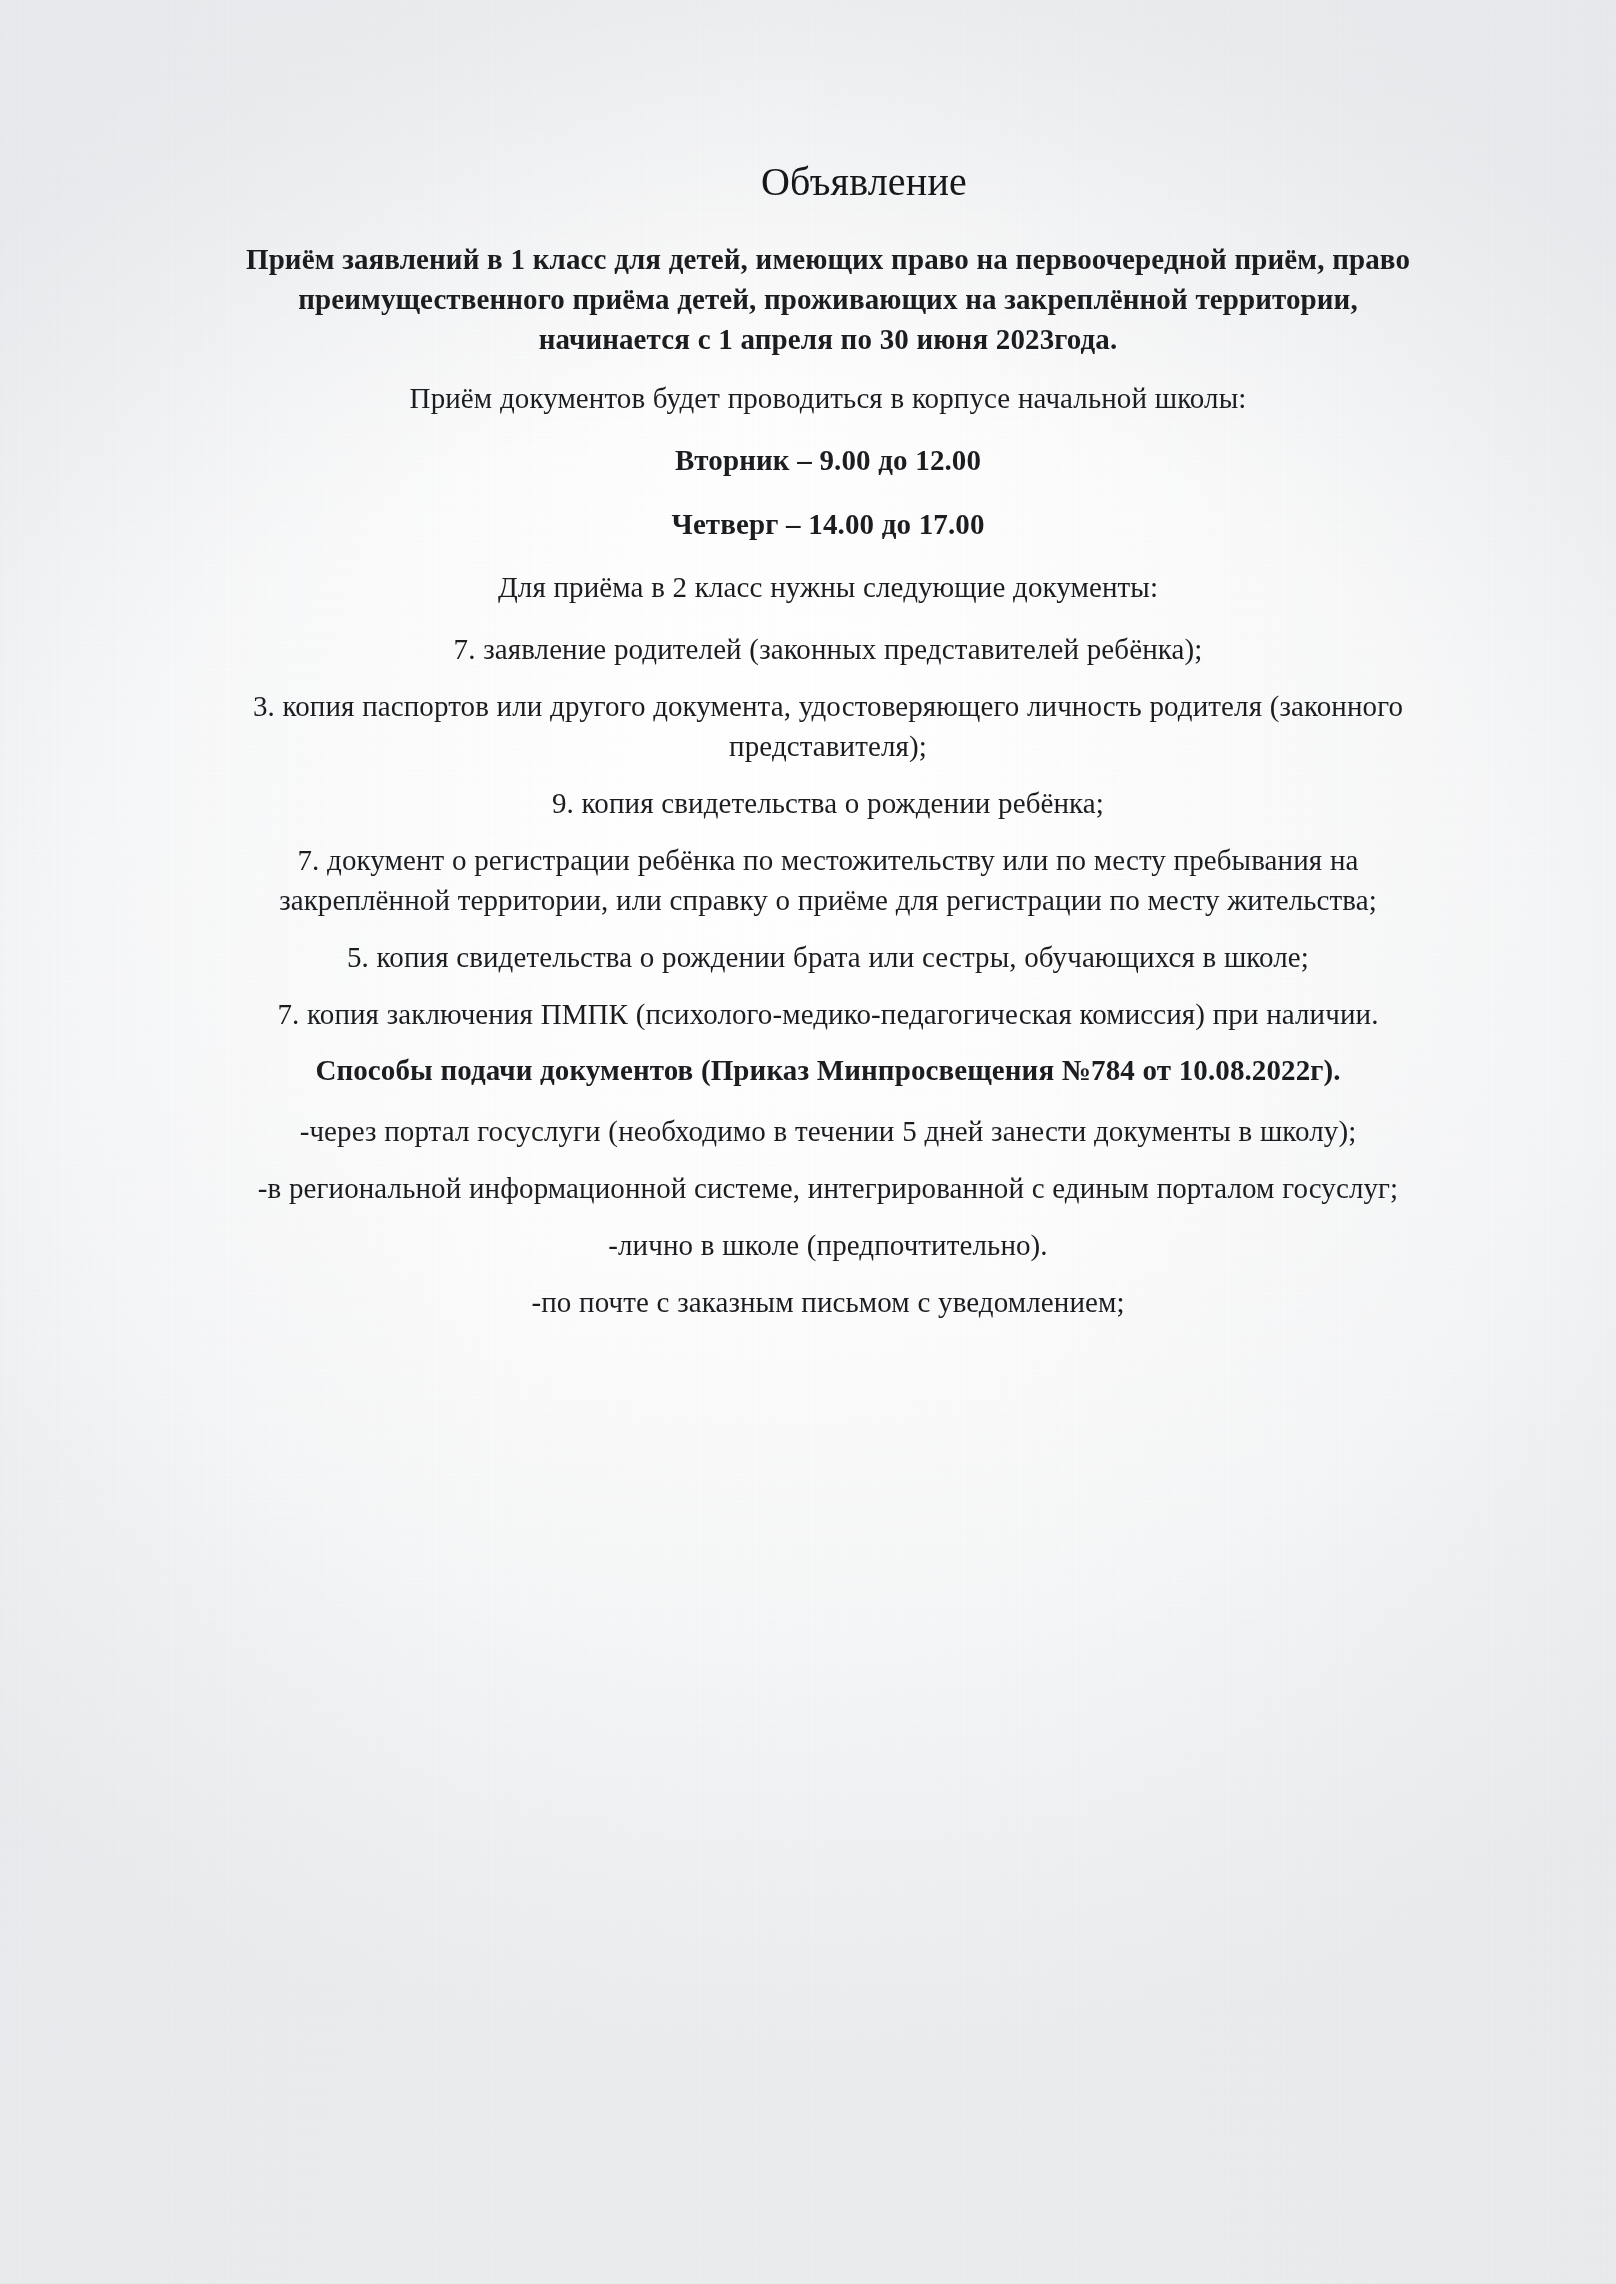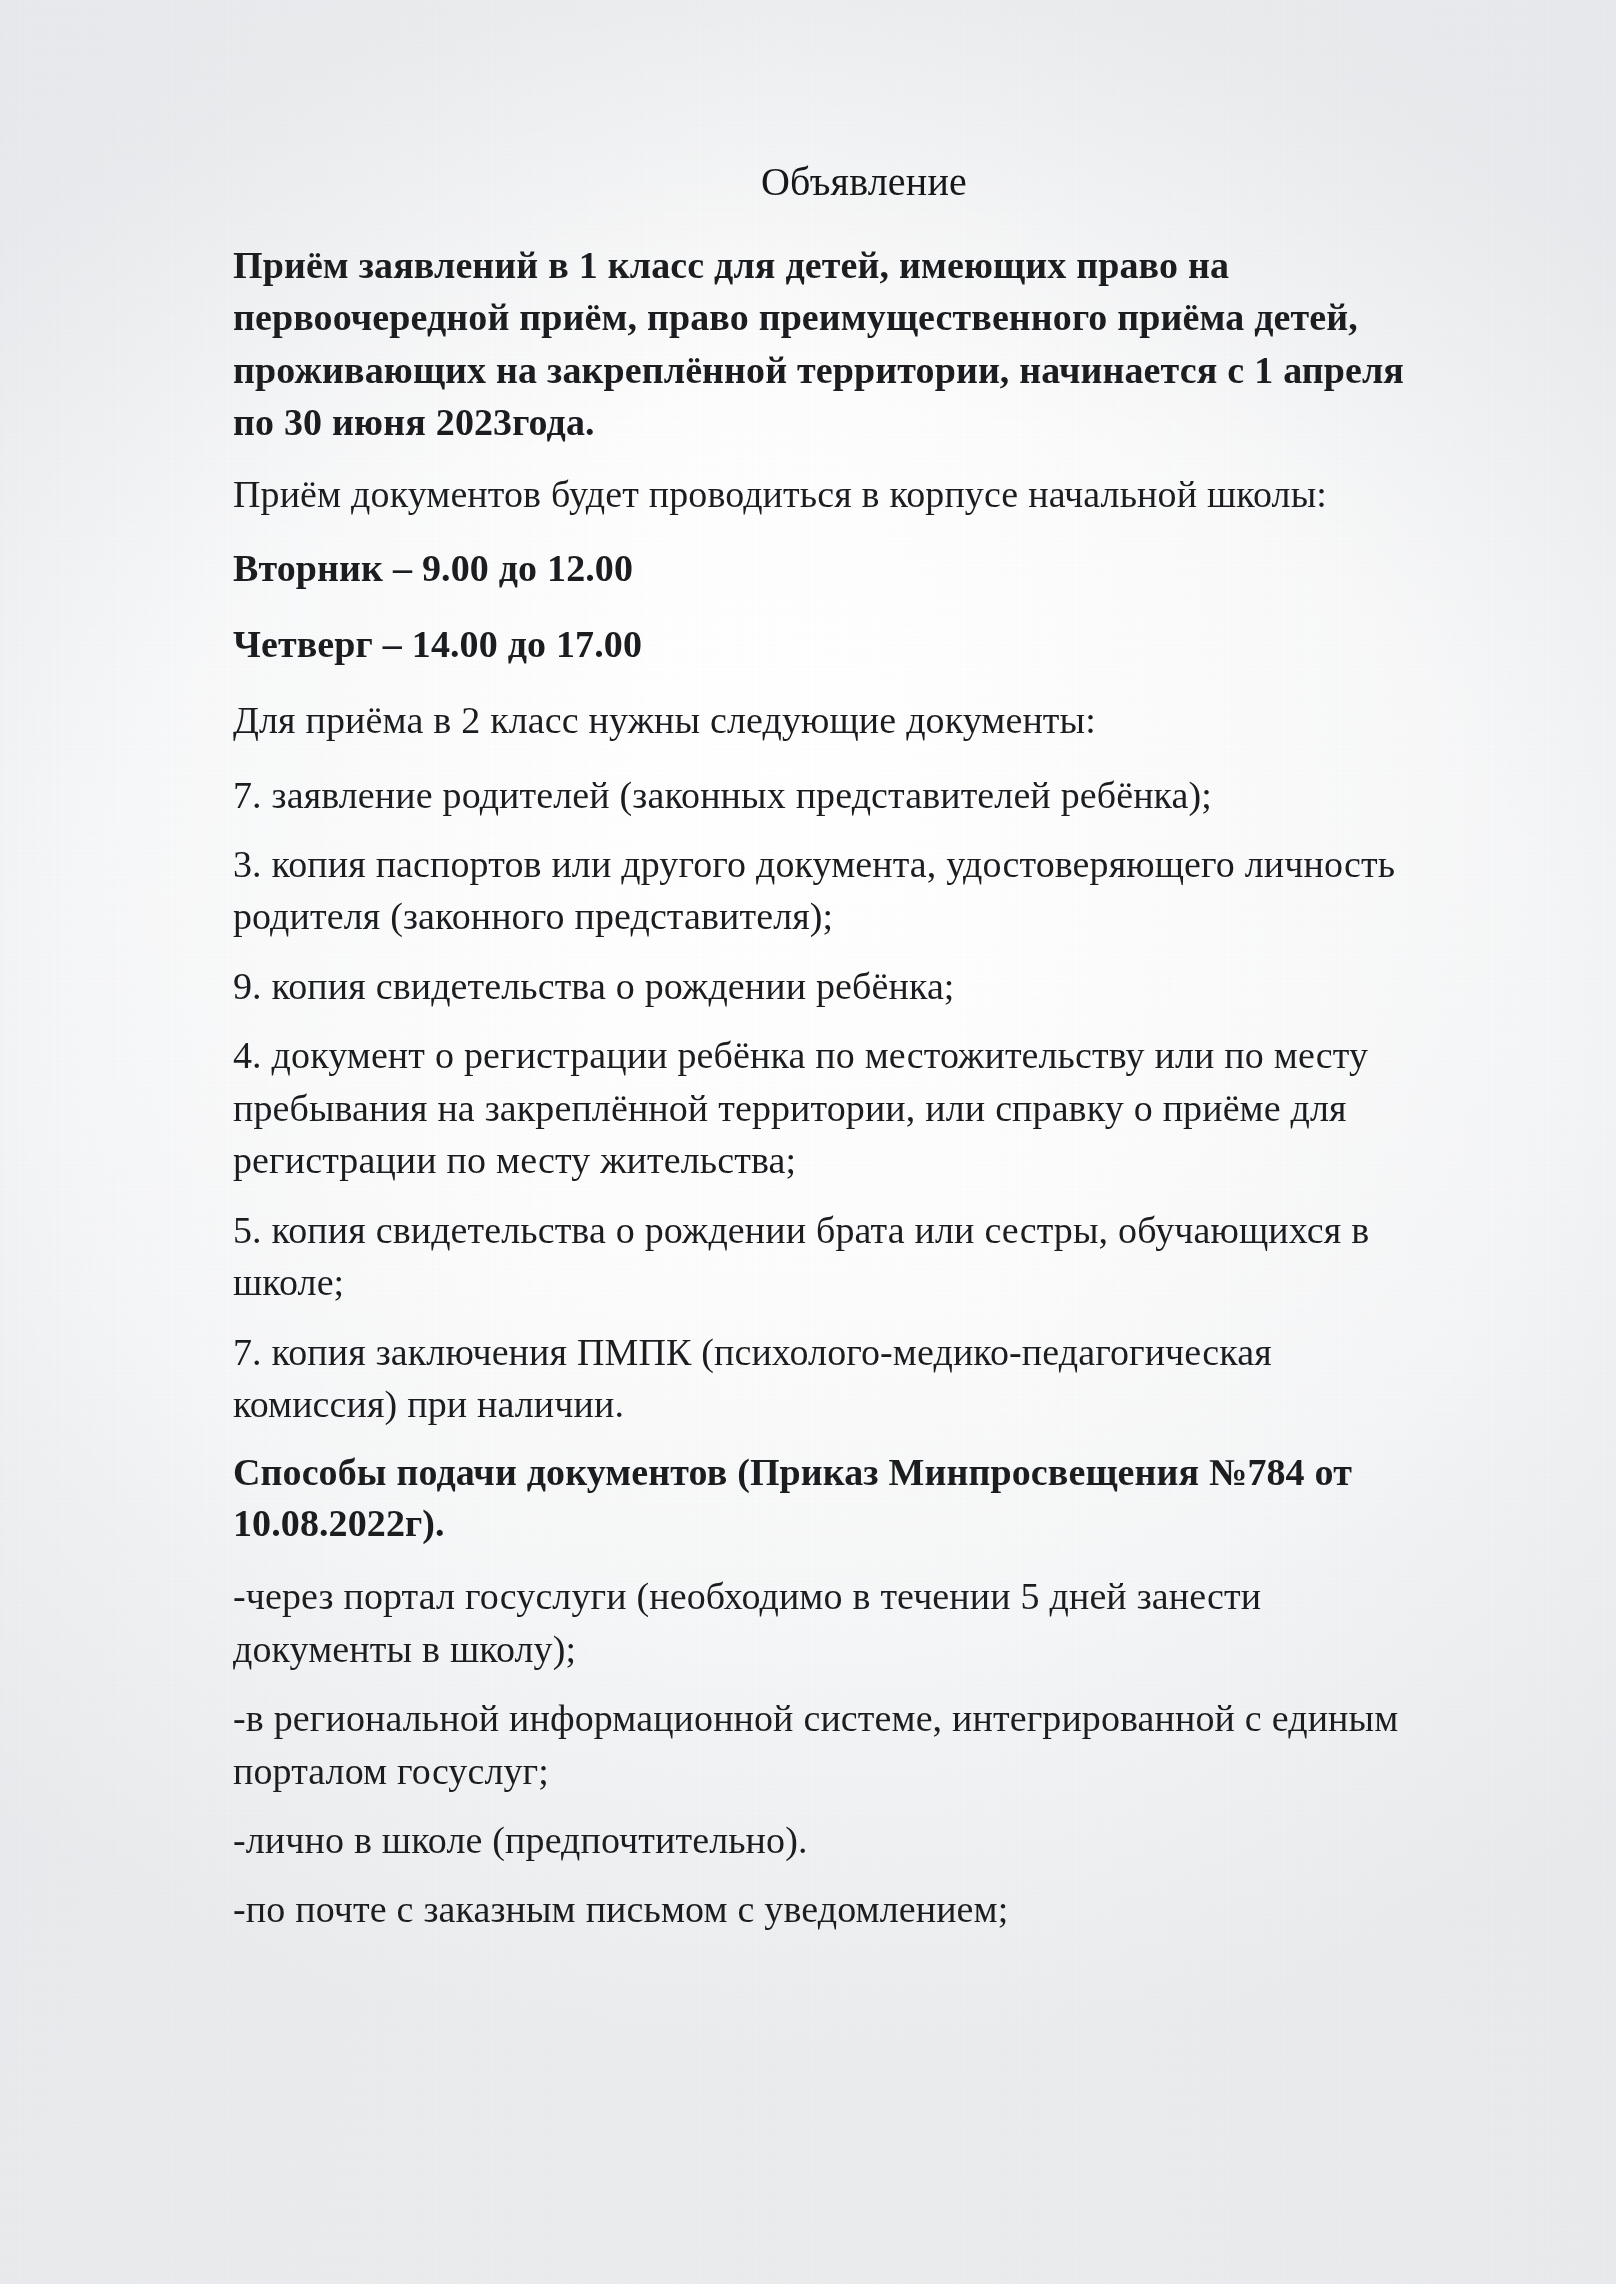--- a/index.html
+++ b/index.html
@@ -57,24 +57,24 @@
     font-weight: normal;
     line-height: 1.12;
     color: #16181c;
     letter-spacing: 0.2px;
     margin: 0 0 34px 0;
     padding-left: 72px;
   }
 
   p.para {
     margin: 0 0 19.5px 0;
-    font-size: 38px;
+    font-size: 29px;
     line-height: 1.38;
     color: #1b1d21;
-    text-align: left;
+    text-align: center;
     letter-spacing: 0.1px;
     word-spacing: 0.3px;
   }
 
   p.bold {
     font-weight: bold;
     letter-spacing: 0.1px;
   }
 
   p.tight {
@@ -113,21 +113,21 @@
     <p class="para schedule">Четверг – 14.00 до 17.00</p>
 
     <p class="para gap-lg">Для приёма в 2 класс нужны следующие документы:</p>
 
     <p class="para tight">7. заявление родителей (законных представителей ребёнка);</p>
 
     <p class="para tight">3. копия паспортов или другого документа, удостоверяющего личность родителя (законного представителя);</p>
 
     <p class="para tight">9. копия свидетельства о рождении ребёнка;</p>
 
-    <p class="para tight">4. документ о регистрации ребёнка по местожительству или по месту пребывания на закреплённой территории, или справку о приёме для регистрации по месту жительства;</p>
+    <p class="para tight">7. документ о регистрации ребёнка по местожительству или по месту пребывания на закреплённой территории, или справку о приёме для регистрации по месту жительства;</p>
 
     <p class="para tight">5. копия свидетельства о рождении брата или сестры, обучающихся в школе;</p>
 
 
     <p class="para tight">7. копия заключения ПМПК (психолого-медико-педагогическая комиссия) при наличии.</p>
 
     <p class="para heading-block">Способы подачи документов (Приказ Минпросвещения №784 от 10.08.2022г).</p>
 
     <p class="para tight">-через портал госуслуги (необходимо в течении 5 дней занести документы в школу);</p>
 

